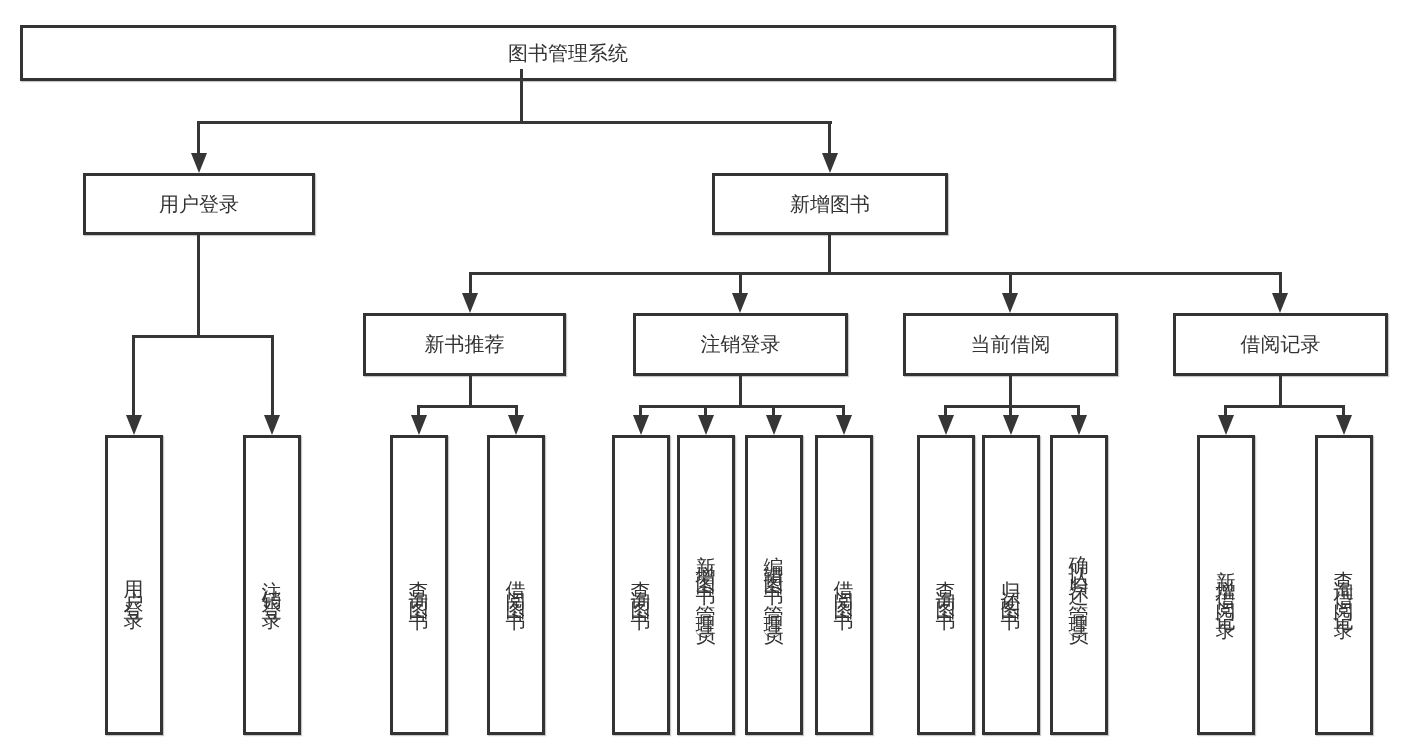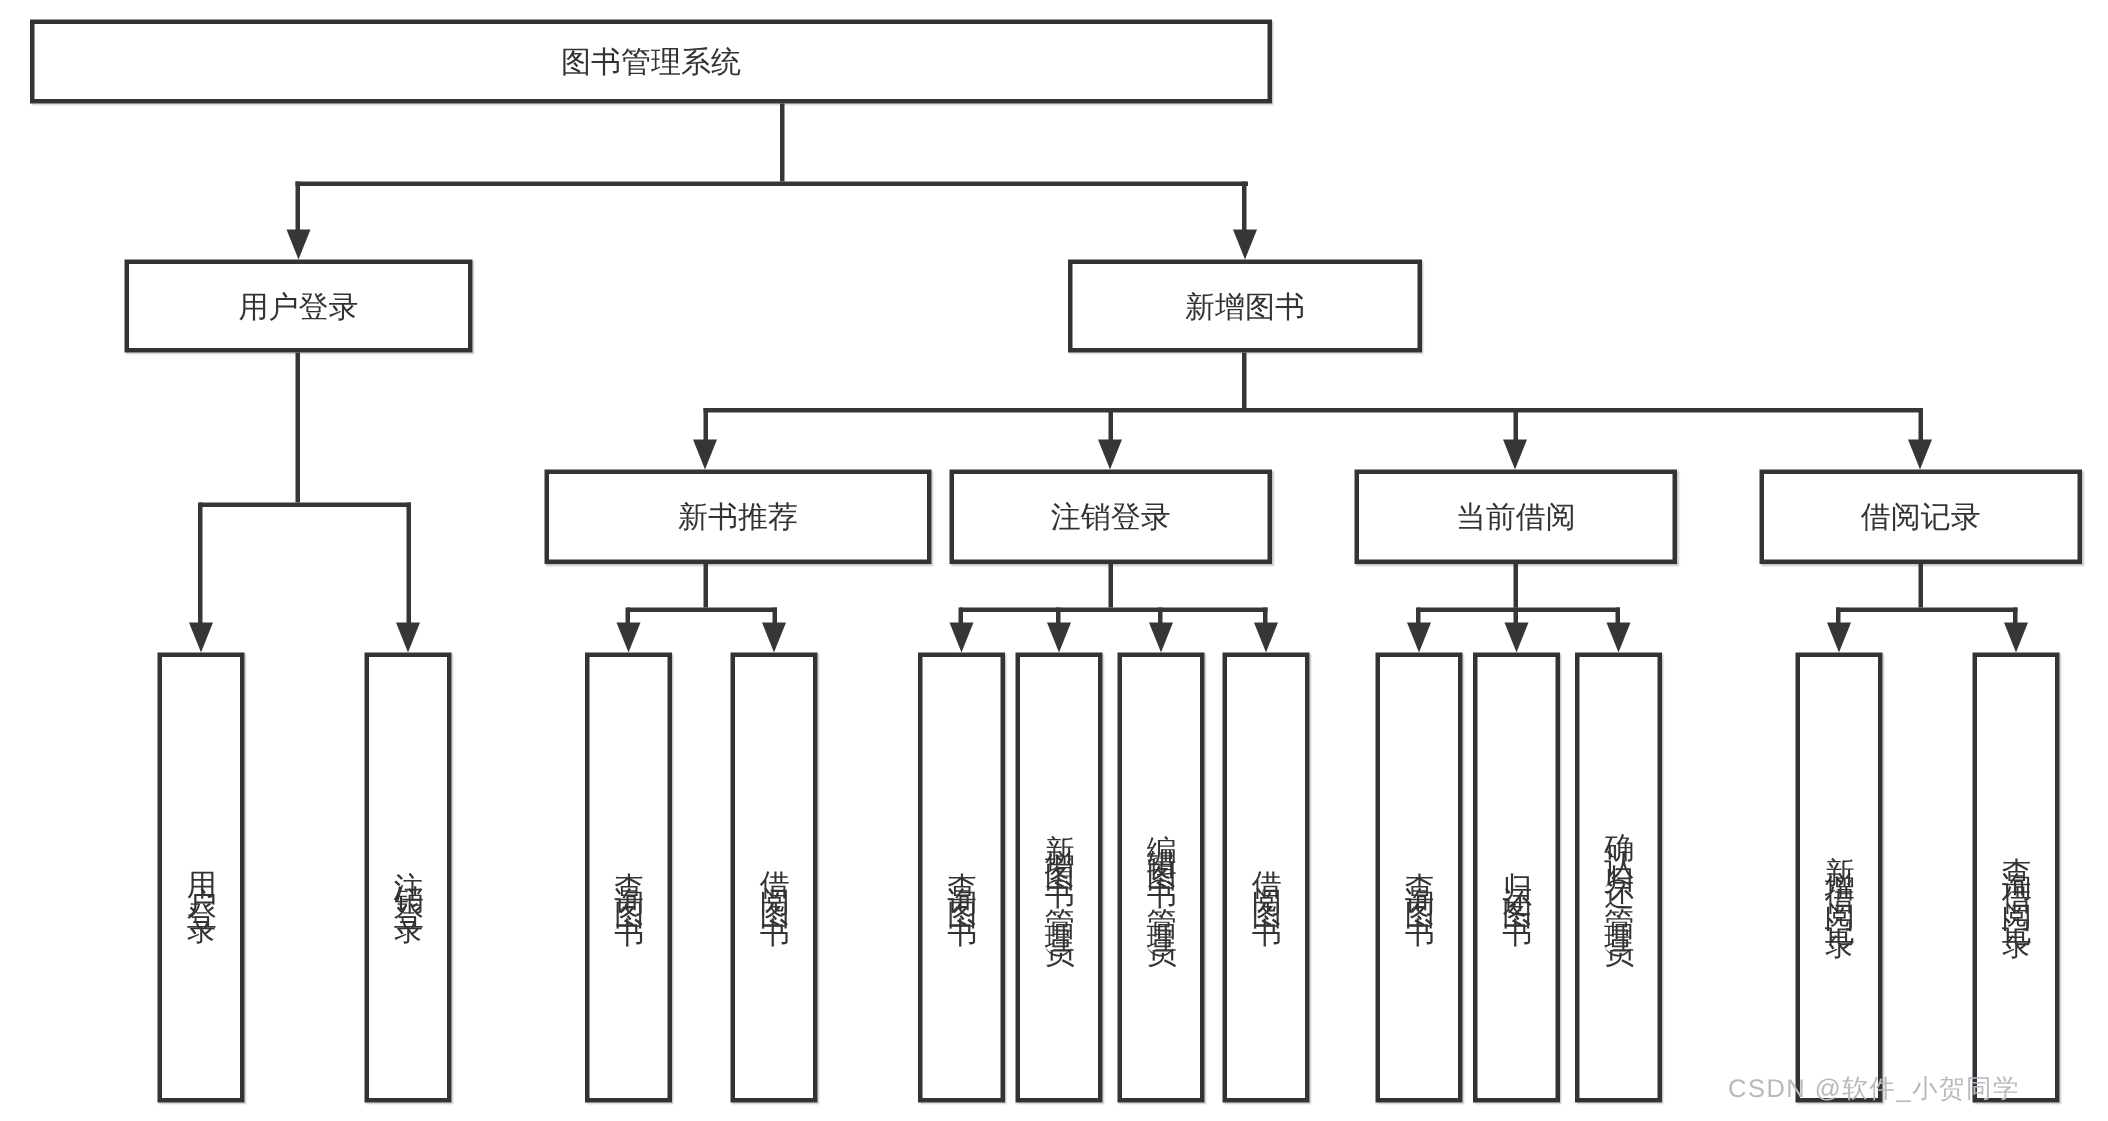--- a/index.html
+++ b/index.html
@@ -29,21 +29,21 @@
   .watermark{
     position:absolute;top:714px;left:1152px;font-size:17px;
     color:#b6b9bf;letter-spacing:1px;white-space:nowrap;
   }
 </style>
 </head>
 <body>
 
 <div class="canvas">
 
-  <div class="box" style="left:20px;top:13px;width:828px;height:56px;text-align:right;">
+  <div class="box" style="left:20px;top:25px;width:1096px;height:56px;text-align:right;">
     <span>图书管理系统</span>
   </div>
 
   <div class="line vline" style="left:520px;top:69px;height:52px;"></div>
   <div class="line hline" style="left:197px;top:121px;width:635px;"></div>
   <div class="line vline" style="left:197px;top:121px;height:36px;"></div>
   <div class="arrow" style="left:191px;top:153px;"></div>
   <div class="line vline" style="left:828px;top:121px;height:36px;"></div>
   <div class="arrow" style="left:822px;top:153px;"></div>
 
@@ -65,21 +65,21 @@
   <div class="line hline" style="left:469px;top:272px;width:812px;"></div>
   <div class="line vline" style="left:469px;top:272px;height:25px;"></div>
   <div class="arrow" style="left:462px;top:293px;"></div>
   <div class="line vline" style="left:739px;top:272px;height:25px;"></div>
   <div class="arrow" style="left:732px;top:293px;"></div>
   <div class="line vline" style="left:1009px;top:272px;height:25px;"></div>
   <div class="arrow" style="left:1002px;top:293px;"></div>
   <div class="line vline" style="left:1279px;top:272px;height:25px;"></div>
   <div class="arrow" style="left:1272px;top:293px;"></div>
 
-  <div class="box" style="left:363px;top:313px;width:258px;height:63px;">
+  <div class="box" style="left:363px;top:313px;width:203px;height:63px;">
     <span>新书推荐</span>
   </div>
   <div class="box" style="left:633px;top:313px;width:215px;height:63px;">
     <span>注销登录</span>
   </div>
   <div class="box" style="left:903px;top:313px;width:215px;height:63px;">
     <span>当前借阅</span>
   </div>
   <div class="box" style="left:1173px;top:313px;width:215px;height:63px;">
     <span>借阅记录</span>
@@ -156,15 +156,14 @@
     <span class="vtext">确认归还（管理员）</span>
   </div>
 
   <div class="box leaf" style="left:1197px;">
     <span class="vtext">新增借阅记录</span>
   </div>
   <div class="box leaf" style="left:1315px;">
     <span class="vtext">查询借阅记录</span>
   </div>
 
-  <div class="watermark">CSDN @软件_小贺同学</div>
 
 </div>
 
 </body></html>

